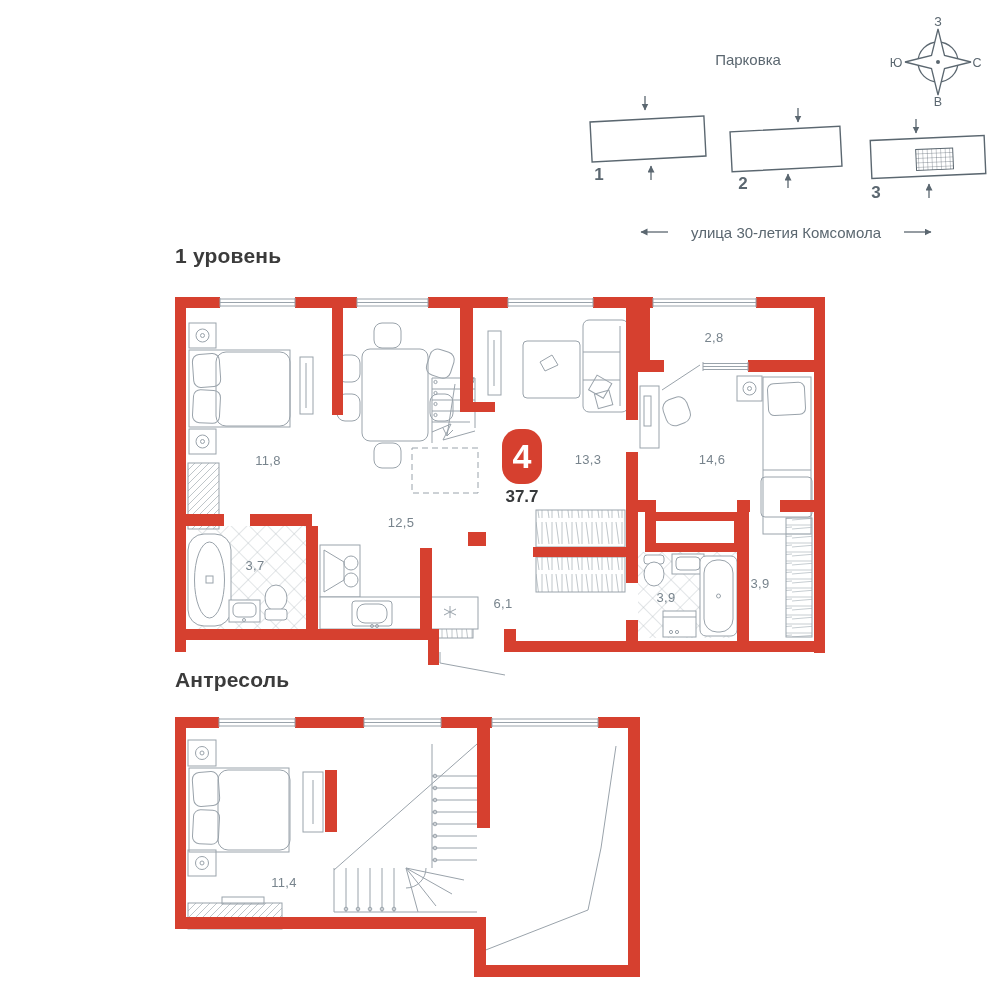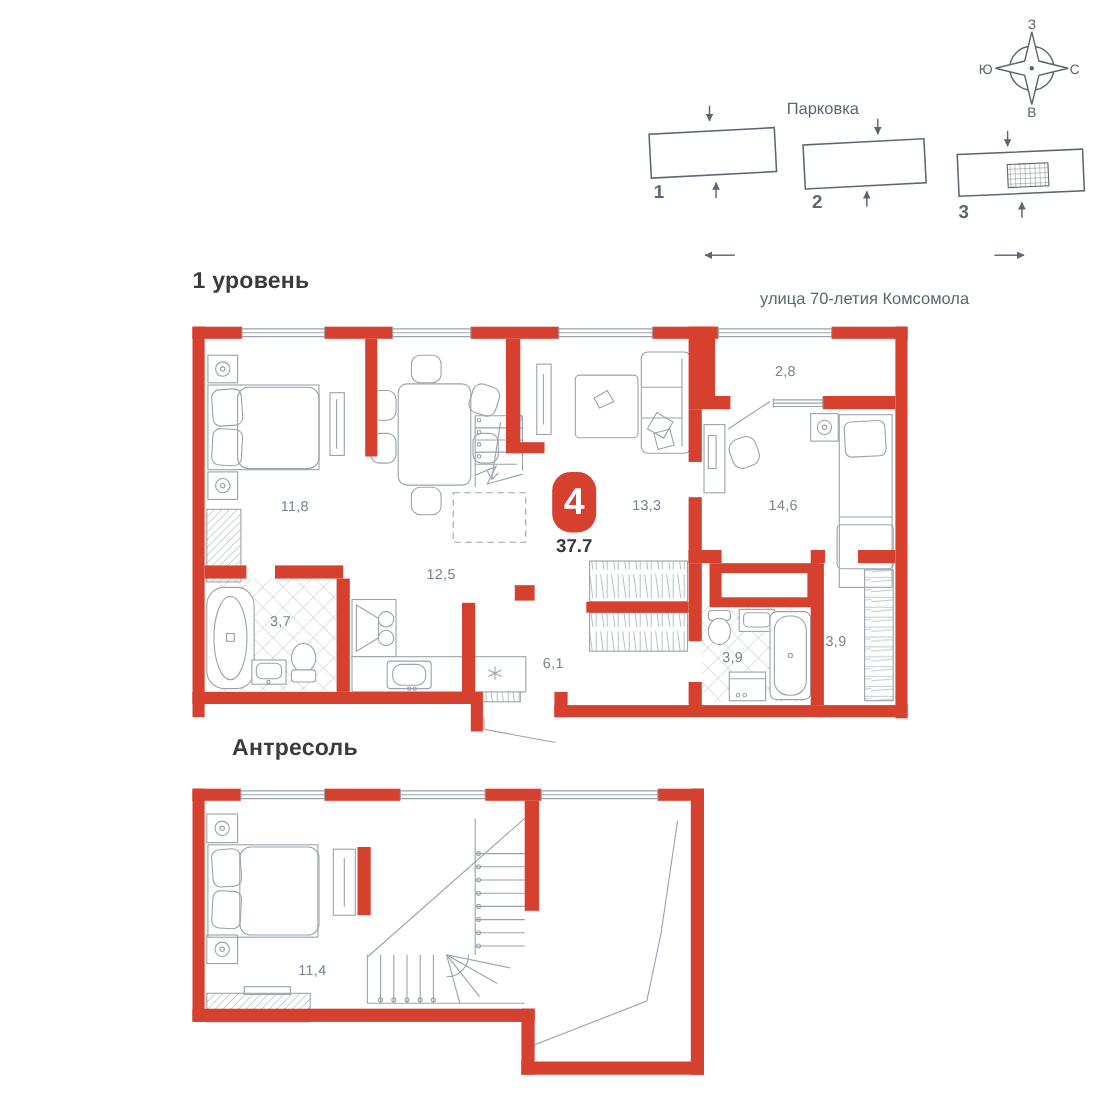--- a/index.html
+++ b/index.html
@@ -5,21 +5,21 @@
   html,body{margin:0;padding:0;}
   body{
     width:1000px;height:1000px;position:relative;background:#ffffff;
     font-family:"Liberation Sans","DejaVu Sans",sans-serif;overflow:hidden;
   }
   #plan-svg{position:absolute;left:0;top:0;}
   .abs{position:absolute;}
   .ctr{transform:translate(-50%,-50%);}
   .room-label{font-size:13px;color:#78848d;letter-spacing:.3px;white-space:nowrap;}
   .heading{font-size:21px;font-weight:bold;color:#3b3b3b;letter-spacing:.2px;}
-  .site-text{font-size:15px;color:#5b6770;white-space:nowrap;margin-top:40px;}
+  .site-text{font-size:15px;color:#5b6770;white-space:nowrap;}
   .bldg-num{font-size:17px;font-weight:bold;color:#5b6770;}
   .compass-letter{font-size:12.5px;color:#5b6770;}
   .badge{
     width:40px;height:55px;background:#d6402f;border-radius:17px;
     display:flex;align-items:center;justify-content:center;
     color:#ffffff;font-size:34px;font-weight:bold;
   }
   .badge-area{width:56px;text-align:center;font-size:17px;font-weight:bold;color:#37393b;}
 </style>
 </head>
@@ -339,33 +339,33 @@
 
     <g stroke="#9aa3ab" stroke-width="1">
       <path d="M219 719H295 M219 722.5H295 M219 726H295 M219 718V727 M295 718V727"></path>
       <path d="M364 719H441 M364 722.5H441 M364 726H441 M364 718V727 M441 718V727"></path>
       <path d="M492 719H598 M492 722.5H598 M492 726H598 M492 718V727 M598 718V727"></path>
     </g>
   </g>
 </svg>
 
 <div class="abs ctr site-text" style="left:748px;top:59px;">Парковка</div>
-<div class="abs ctr site-text" style="left:786px;top:232px;">улица 70-летия Комсомола</div>
+<div class="abs ctr site-text" style="left:786px;top:232px;">улица 30-летия Комсомола</div>
 
 <div class="abs ctr compass-letter" style="left:938px;top:22px;">З</div>
 <div class="abs ctr compass-letter" style="left:896px;top:63px;">Ю</div>
 <div class="abs ctr compass-letter" style="left:977px;top:63px;">С</div>
 <div class="abs ctr compass-letter" style="left:938px;top:102px;">В</div>
 
 <div class="abs ctr bldg-num" style="left:599px;top:175px;">1</div>
 <div class="abs ctr bldg-num" style="left:743px;top:184px;">2</div>
 <div class="abs ctr bldg-num" style="left:876px;top:193px;">3</div>
 
 <div class="abs heading" style="left:175px;top:244px;">1 уровень</div>
-<div class="abs heading" style="left:175px;top:668px;margin-left:36px;">Антресоль</div>
+<div class="abs heading" style="left:175px;top:668px;">Антресоль</div>
 
 <div class="abs badge" style="left:502px;top:429px;">
   <span>4</span>
 </div>
 <div class="abs badge-area" style="left:494px;top:487px;">37.7</div>
 
 <div class="abs ctr room-label" style="left:268px;top:460px;">11,8</div>
 <div class="abs ctr room-label" style="left:401px;top:522px;">12,5</div>
 <div class="abs ctr room-label" style="left:588px;top:459px;">13,3</div>
 <div class="abs ctr room-label" style="left:714px;top:337px;">2,8</div>

